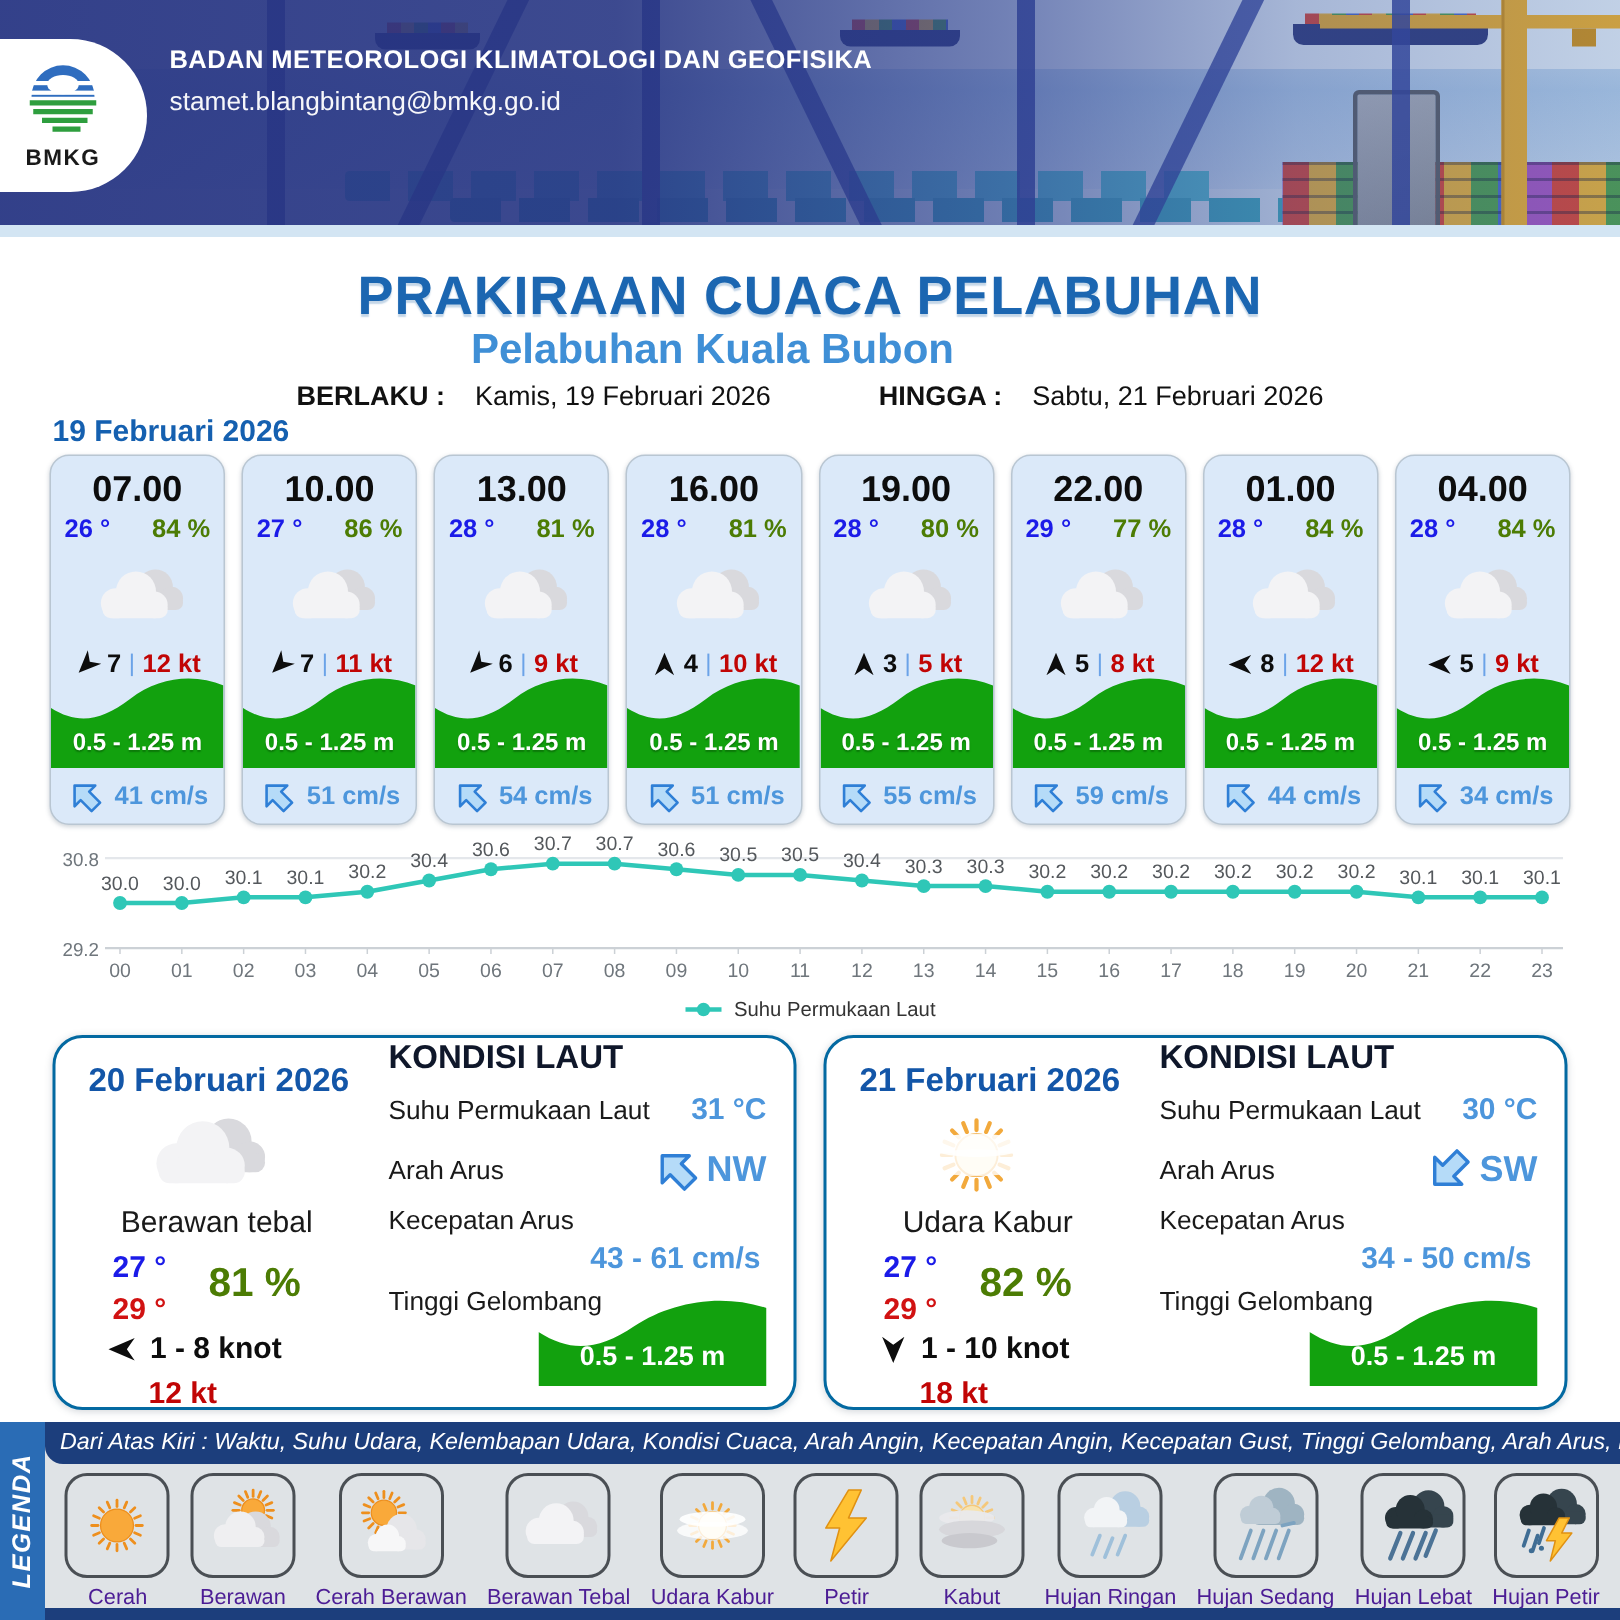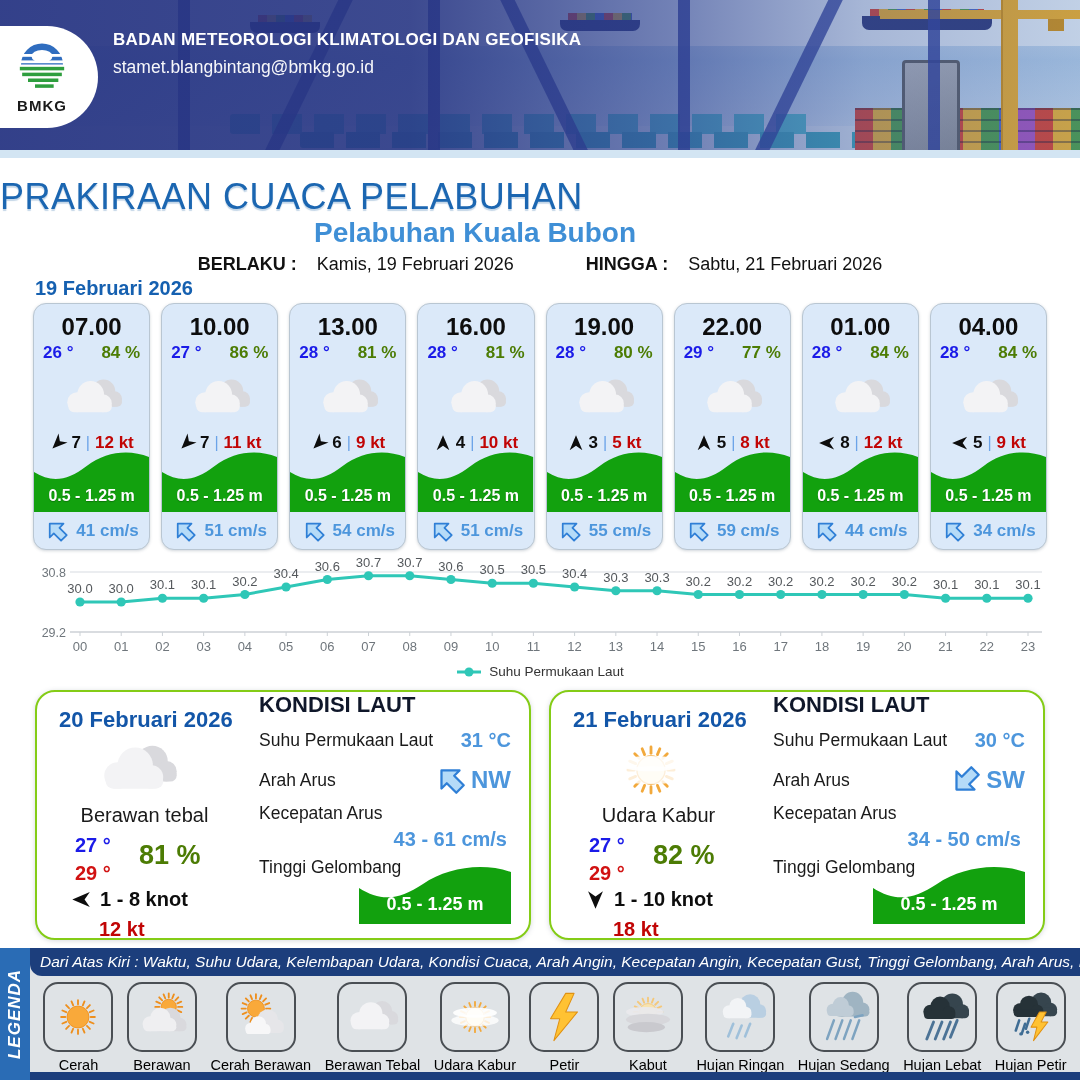--- a/index.html
+++ b/index.html
@@ -28,21 +28,21 @@
   .logo-pill{position:absolute;left:-34px;top:26px;width:132px;height:102px;background:#fff;border-radius:0 52px 52px 0;z-index:5;display:flex;flex-direction:column;align-items:center;justify-content:center;padding-left:20px;box-sizing:border-box;}
   .logo-art{width:56px;height:56px;}
   .logo-text{font-size:15px;font-weight:bold;color:#1a1a1a;letter-spacing:1px;margin-top:1px;}
   .h-text{position:absolute;left:113px;top:30px;z-index:5;color:#fff;}
   .h-org{font-size:17px;font-weight:bold;letter-spacing:.3px;}
   .h-station{font-size:30px;font-weight:bold;margin-top:3px;letter-spacing:.2px;}
   .h-email{font-size:17.5px;margin-top:7px;opacity:.96;}
   .header-strip{position:absolute;top:150px;left:0;width:1080px;height:8px;background:#d3e5f3;}
 
   
-  .main-title{position:absolute;top:176px;left:0;width:1080px;text-align:left;font-size:36px;font-weight:normal;color:#1b66b1;letter-spacing:.5px;text-shadow:0 2px 1px rgba(190,210,228,.9);}
+  .main-title{position:absolute;top:176px;left:0;width:1080px;text-align:center;font-size:36px;font-weight:bold;color:#1b66b1;letter-spacing:.5px;text-shadow:0 2px 1px rgba(190,210,228,.9);}
   .sub-title{position:absolute;top:217px;left:0;width:888px;text-align:center;font-size:28px;font-weight:bold;color:#3f8fd6;padding-left:31px;}
   .validity{position:absolute;top:254px;left:0;width:1080px;display:flex;justify-content:center;gap:72px;font-size:18px;color:#111;}
   .validity b{font-weight:bold;}
   .validity span.v{margin-left:20px;font-weight:normal;}
   .day1-label{position:absolute;left:35px;top:277px;font-size:20px;font-weight:bold;color:#1560b0;}
 
   
   .cards-row{position:absolute;left:33px;top:303px;width:1014px;display:flex;gap:11px;}
   .hour-card{flex:1;height:245px;background:#dbe9f9;border:1.5px solid #b9c6d2;border-radius:13px;position:relative;overflow:hidden;box-shadow:0 1px 3px rgba(70,90,110,.25);}
   .hc-time{text-align:center;font-size:24px;font-weight:bold;color:#0d0d0d;margin-top:9px;}
@@ -59,21 +59,21 @@
   .hc-wave .wave-text{position:absolute;bottom:7px;left:0;right:0;text-align:center;color:#fff;font-size:16px;font-weight:bold;text-shadow:0 1px 1px rgba(0,60,0,.4);}
   .hc-cur{position:absolute;bottom:0;left:0;right:0;height:37px;display:flex;align-items:center;justify-content:center;gap:6px;font-size:17px;font-weight:bold;color:#4d96dc;}
   .cur-arrow{width:26px;height:26px;display:inline-block;}
 
   
   .chart-wrap{position:absolute;left:30px;top:556px;width:1020px;height:126px;}
   .chart-legend{display:flex;align-items:center;justify-content:center;gap:7px;font-size:13.5px;color:#333;margin-top:0px;}
 
   
   .day-cards{position:absolute;top:690px;left:35px;width:1010px;display:flex;gap:18px;}
-  .day-card{width:496px;height:250px;background:#fff;border:2px solid #84cc16;border-radius:20px;position:relative;box-shadow:0 1px 5px rgba(90,105,120,.25);box-sizing:border-box;}
+  .day-card{width:496px;height:250px;background:#fff;border:2px solid #0369a1;border-radius:20px;position:relative;box-shadow:0 1px 5px rgba(90,105,120,.25);box-sizing:border-box;}
   .dc-date{position:absolute;top:15px;left:22px;font-size:22px;font-weight:bold;color:#1356a8;}
   .dc-icon{position:absolute;top:42px;left:52px;width:96px;height:72px;display:flex;align-items:center;justify-content:center;}
   .dc-cond{position:absolute;top:112px;left:0;width:215px;text-align:center;font-size:20px;color:#1a1a1a;}
   .dc-tmin{position:absolute;top:142px;left:38px;font-size:20px;font-weight:bold;color:#1b1be8;}
   .dc-tmax{position:absolute;top:170px;left:38px;font-size:20px;font-weight:bold;color:#d11212;}
   .dc-rh{position:absolute;top:148px;left:102px;font-size:27px;font-weight:bold;color:#4c7c04;}
   .dc-wind{position:absolute;top:196px;left:34px;display:flex;align-items:center;gap:8px;font-size:20px;font-weight:bold;color:#0d0d0d;}
   .dc-wind .dart{width:21px;height:21px;}
   .dc-gust{position:absolute;top:226px;left:62px;font-size:20px;font-weight:bold;color:#c10505;}
   .dc-right{position:absolute;left:222px;top:0;right:18px;bottom:0;}
@@ -92,21 +92,21 @@
   
   .legend{position:absolute;top:948px;left:0;width:1080px;height:132px;background:#dfe3e6;}
   .legend-bottom{position:absolute;bottom:0;left:0;width:1080px;height:8px;background:#1c3e7c;}
   .legend-side{position:absolute;left:0;top:0;width:30px;height:132px;background:#2a6cb5;z-index:3;display:flex;align-items:center;justify-content:center;}
   .legend-side span{transform:rotate(-90deg);white-space:nowrap;color:#fff;font-style:italic;font-weight:bold;font-size:17px;letter-spacing:1px;}
   .legend-note{position:absolute;left:30px;top:0;width:1050px;height:28px;background:#1c3e7c;border-radius:0 0 0 12px;display:flex;align-items:center;box-sizing:border-box;padding-left:10px;}
   .legend-note span{color:#fff;font-style:italic;font-size:15.5px;white-space:nowrap;}
   .legend-items{position:absolute;left:30px;top:30px;width:1050px;display:flex;justify-content:space-evenly;}
   .legend-item{text-align:center;}
   .legend-box{width:66px;height:66px;margin:4px auto 0 auto;border:2px solid #4a4f54;border-radius:15px;display:flex;align-items:center;justify-content:center;}
-  .legend-label{margin-top:5px;font-size:14.5px;color:#000000;white-space:nowrap;}
+  .legend-label{margin-top:5px;font-size:14.5px;color:#4c1d95;white-space:nowrap;}
 </style>
 </head>
 <body>
 
 <div id="page">
 
   <div class="header">
     <div class="h-sky"></div>
     <div class="h-sea"></div>
     <div class="h-ship" style="left:250px;top:22px;width:70px;"></div>

